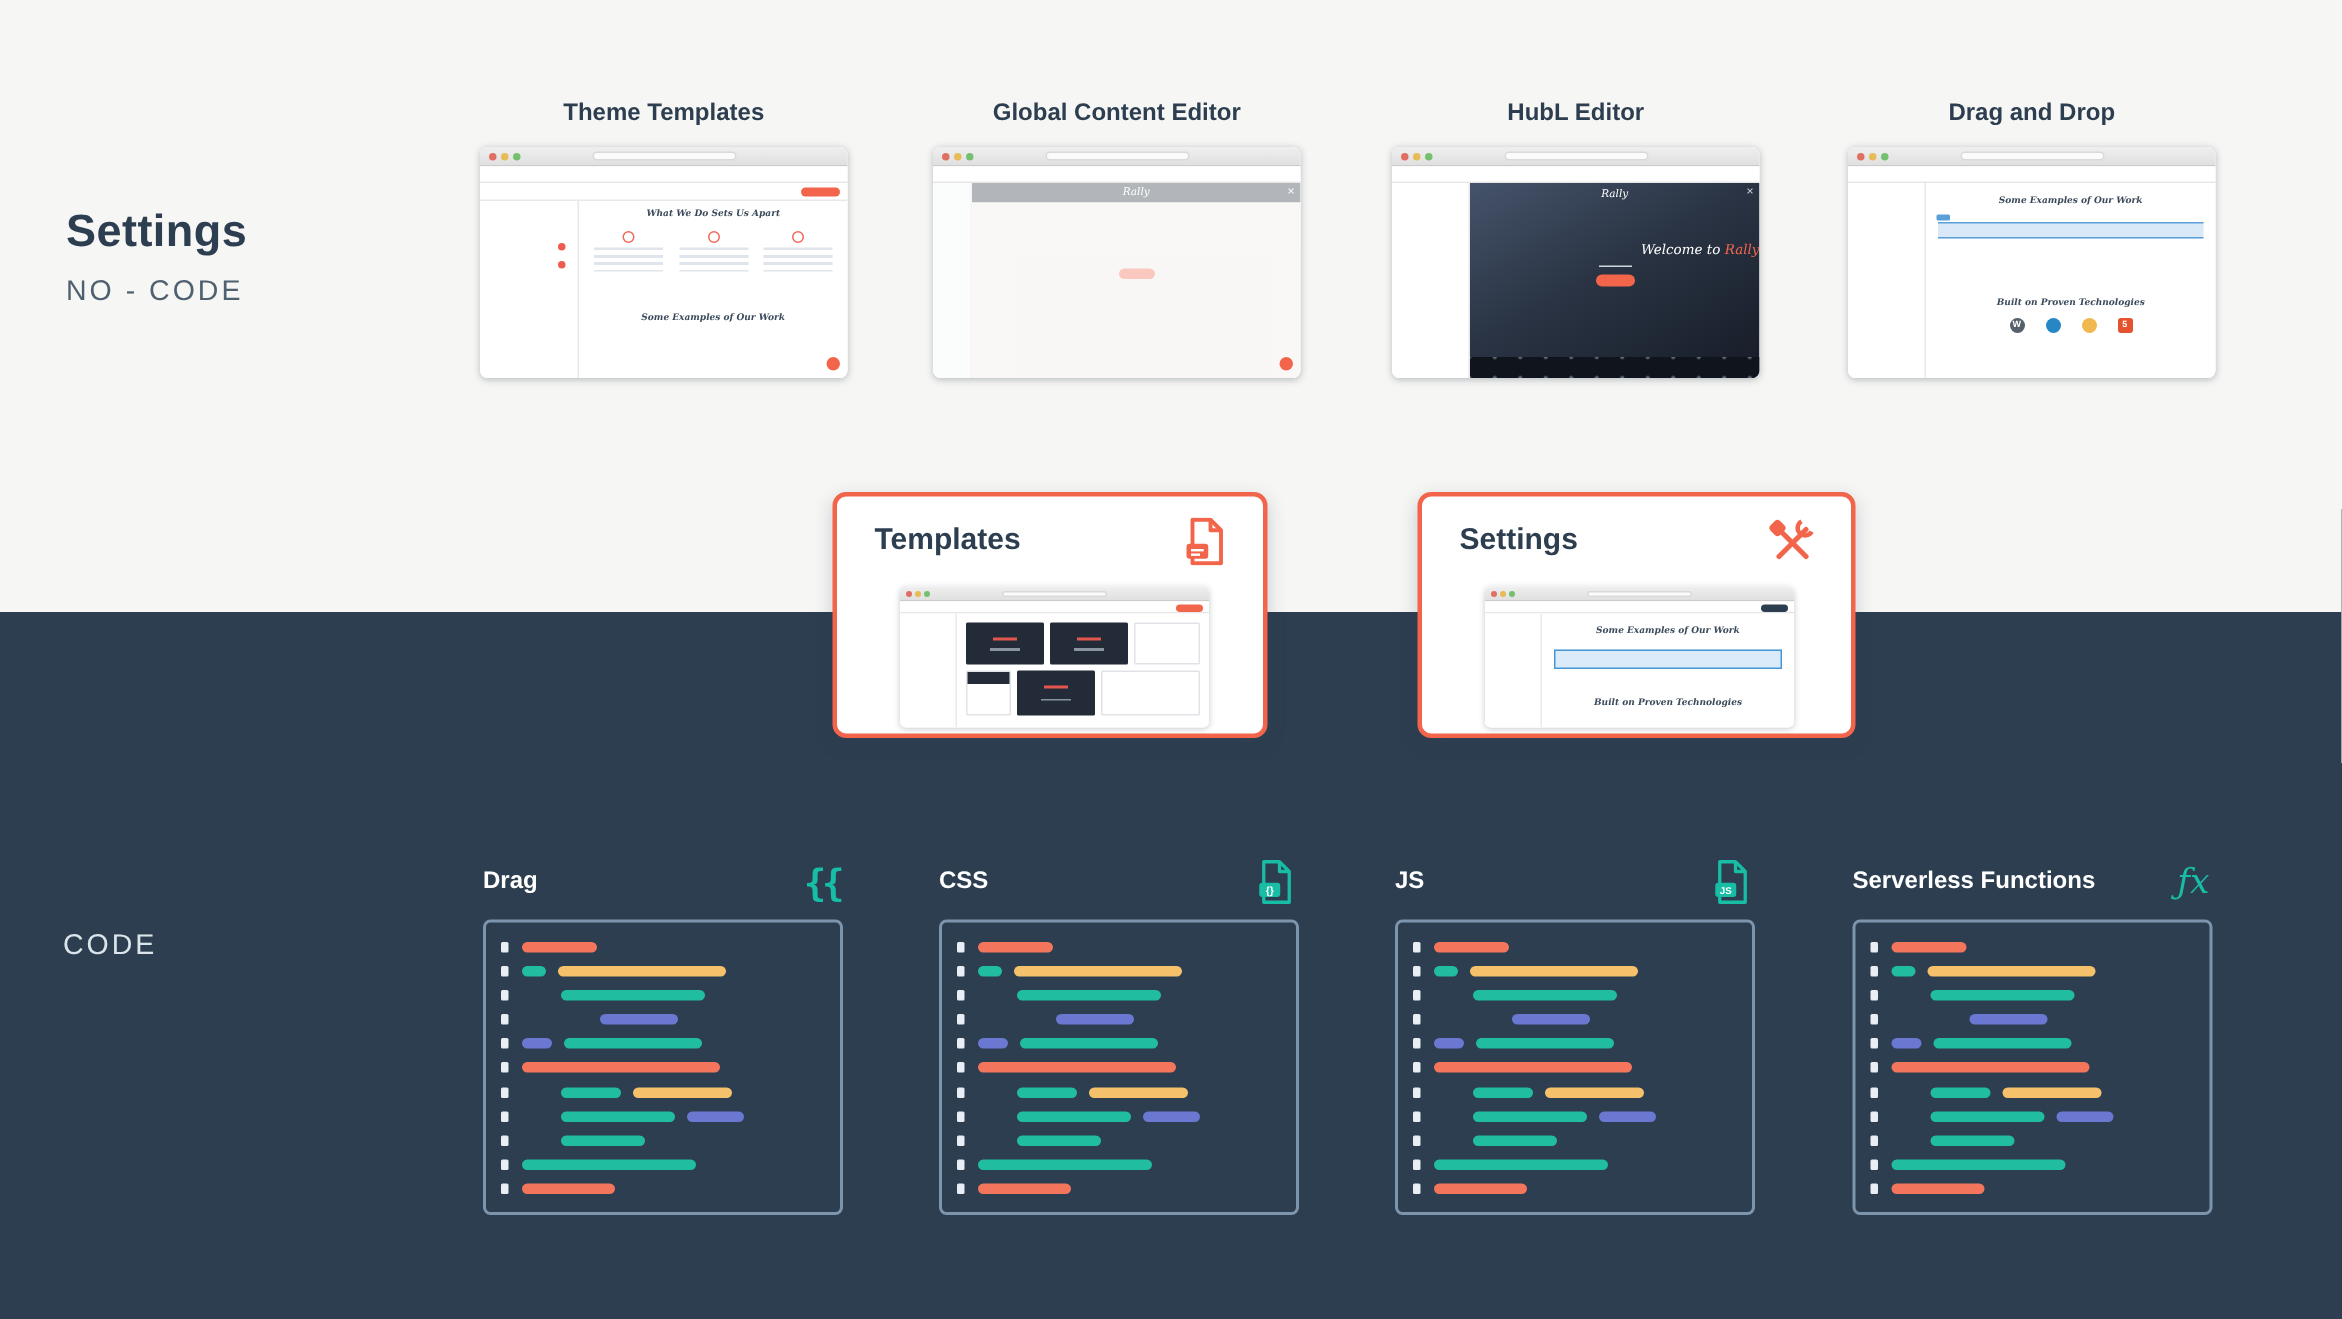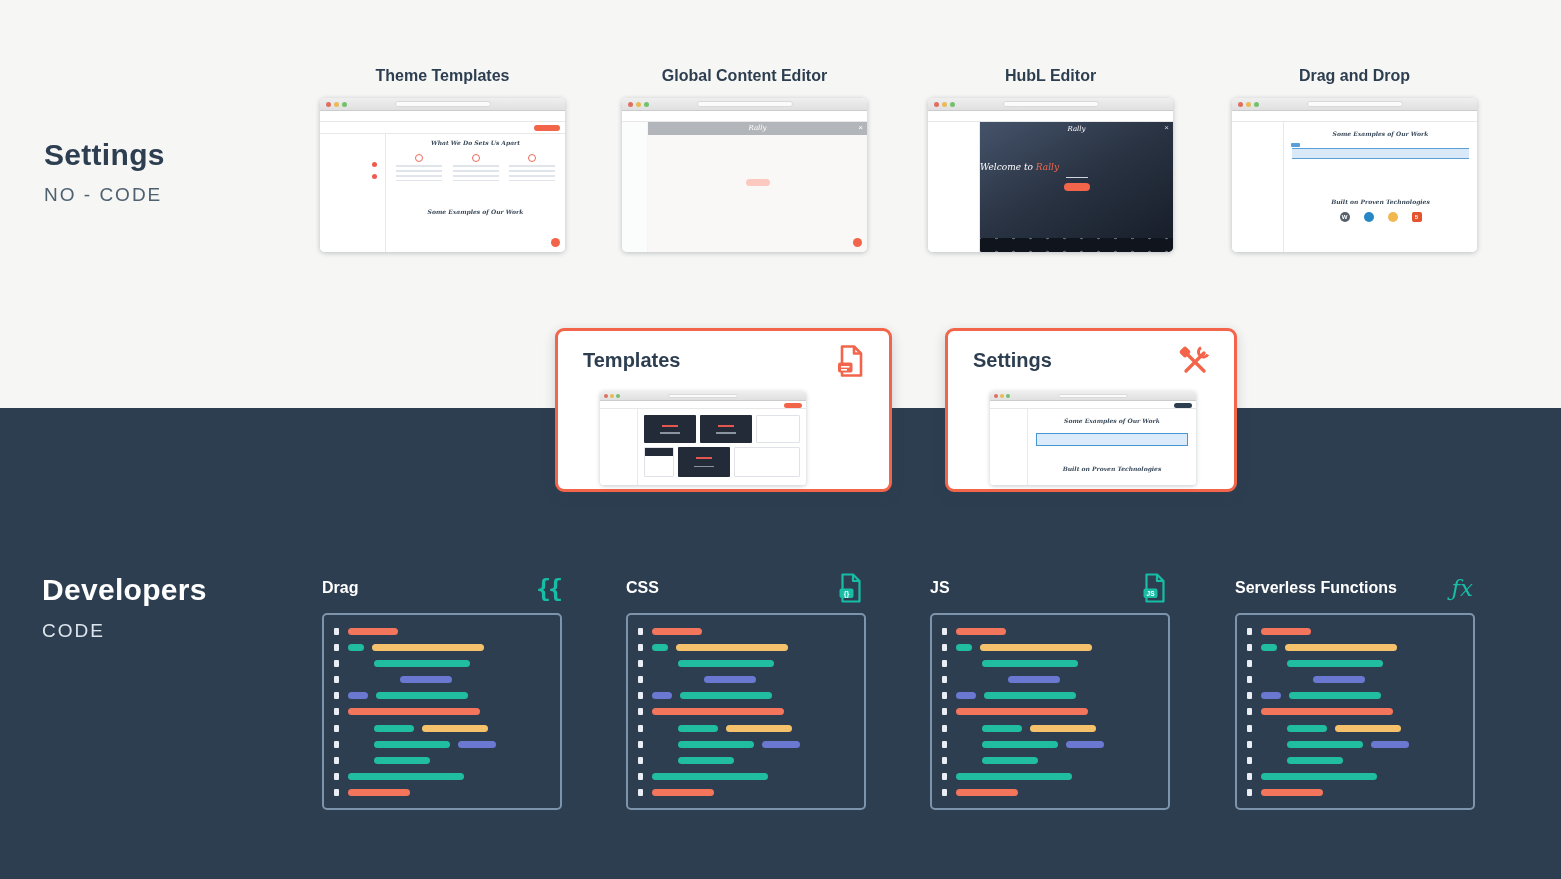--- a/index.html
+++ b/index.html
@@ -48,21 +48,21 @@
   .gce-logo{position:absolute;left:50%;transform:translateX(-50%);top:2px;font-family:"DejaVu Serif",serif;font-style:italic;font-size:7px;color:#fff}
   .gce-x{position:absolute;right:4px;top:1px;font-size:8px;color:#fff}
   .gce-body{position:absolute;left:26px;right:0;top:13px;bottom:0;background:#edebe8}
   .gce-btn{position:absolute;left:50%;transform:translateX(-50%);top:44px;width:24px;height:7px;border-radius:3.5px;background:#f2654a}
 
   
   .pe-side{position:absolute;left:0;top:0;bottom:0;width:52px;background:#fff;border-right:1px solid #e8e8e8}
   .pe-hero{position:absolute;left:52px;right:0;top:0;bottom:0;background:linear-gradient(150deg,#45536a 0%,#2a3444 45%,#161c27 100%)}
   .pe-logo{position:absolute;left:50%;transform:translateX(-50%);top:3px;font-family:"DejaVu Serif",serif;font-style:italic;font-size:7px;color:#fff}
   .pe-x{position:absolute;right:4px;top:1px;color:#cfd6de;font-size:8px}
-  .pe-title{position:absolute;left:0;right:0;top:40px;text-align:left;font-family:"DejaVu Serif",serif;font-style:italic;font-size:9px;color:#fff}
+  .pe-title{position:absolute;left:0;right:0;top:40px;text-align:right;font-family:"DejaVu Serif",serif;font-style:italic;font-size:9px;color:#fff}
   .pe-title .accent{color:#f2654a}
   .pe-underline{position:absolute;left:50%;transform:translateX(-50%);top:55px;width:22px;height:1px;background:#cfd6de}
   .pe-btn{position:absolute;left:50%;transform:translateX(-50%);top:61px;width:26px;height:8px;border-radius:4px;background:#f2654a}
   .pe-footer{position:absolute;left:0;right:0;bottom:0;height:14px;background:#10151d;background-image:radial-gradient(circle,#5d6877 1.2px,transparent 1.6px);background-size:17px 14px;background-position:8px 7px}
 
   
   .dnd-h1{position:absolute;left:52px;right:0;top:8px}
   .dnd-row{position:absolute;left:60px;right:8px;top:26px;height:11px;background:#d9e9f8;border-top:1.5px solid #5b9fd9;border-bottom:1.5px solid #5b9fd9}
   .dnd-handle{position:absolute;left:-1px;top:-6px;width:9px;height:4px;background:#5b9fd9;border-radius:1px}
   .dnd-h2{position:absolute;left:52px;right:0;top:76px}
@@ -111,21 +111,20 @@
   .code-bar{height:7px;border-radius:3.5px;display:inline-block}
 </style>
 </head>
 <body>
 
 <div class="stage">
   <div class="dark-band"></div>
 
   <div class="sec-title" style="left:44px;top:138px">Settings</div>
   <div class="sec-sub" style="left:44px;top:184px">NO - CODE</div>
-  <div class="sec-title light" style="left:42px;top:573px">Developers</div>
   <div class="sec-sub light" style="left:42px;top:620px">CODE</div>
 
   <div class="thumb" style="left:320px">
     <div class="thumb-label">Theme Templates</div>
     <div class="mini-browser">
       <div class="mb-titlebar">
         <span class="mb-dot r"></span>
         <span class="mb-dot y"></span>
         <span class="mb-dot g"></span>
         <span class="mb-pill"></span>
@@ -232,21 +231,21 @@
         <div class="dnd-logos">
           <span class="logo wp">W</span>
           <span class="logo drupal"></span>
           <span class="logo yellow"></span>
           <span class="logo html5">5</span>
         </div>
       </div>
     </div>
   </div>
 
-  <div class="bridge-card" style="left:555px;width:337px">
+  <div class="bridge-card" style="left:555px;width:290px">
     <div class="bridge-title">Templates</div>
     <div class="bridge-icon">
       <svg width="30" height="32" viewBox="0 0 30 32">
         <path d="M6 1.5 h12 l7 7 v22 H6 z" fill="none" stroke="#f2654a" stroke-width="2.6" stroke-linejoin="round"></path>
         <path d="M18 1.5 v7 h7" fill="none" stroke="#f2654a" stroke-width="2.6" stroke-linejoin="round"></path>
         <rect x="2" y="17.5" width="14.5" height="10" rx="2" fill="#f2654a"></rect>
         <rect x="5" y="21" width="8.5" height="1.6" fill="#ffffff"></rect>
         <rect x="5" y="24" width="6" height="1.6" fill="#ffffff"></rect>
       </svg>
     </div>

